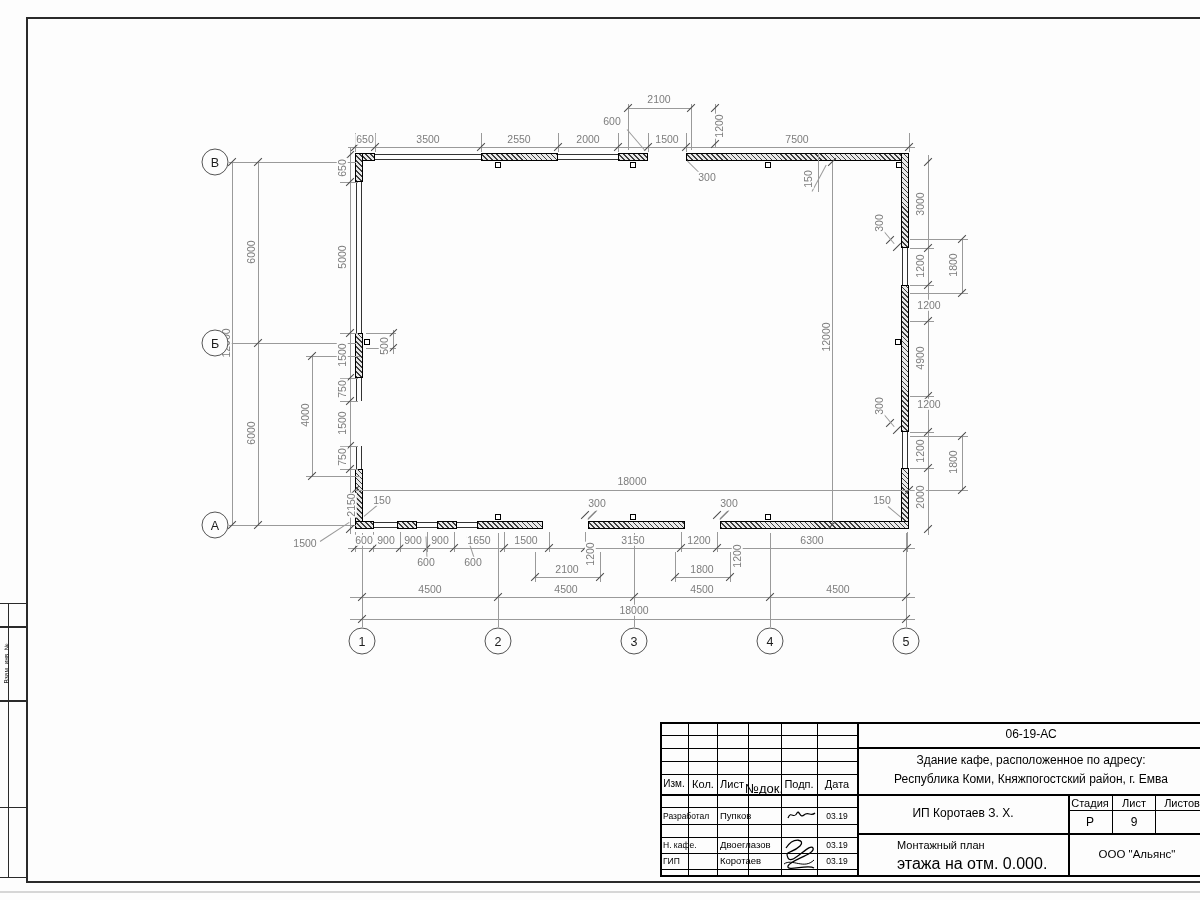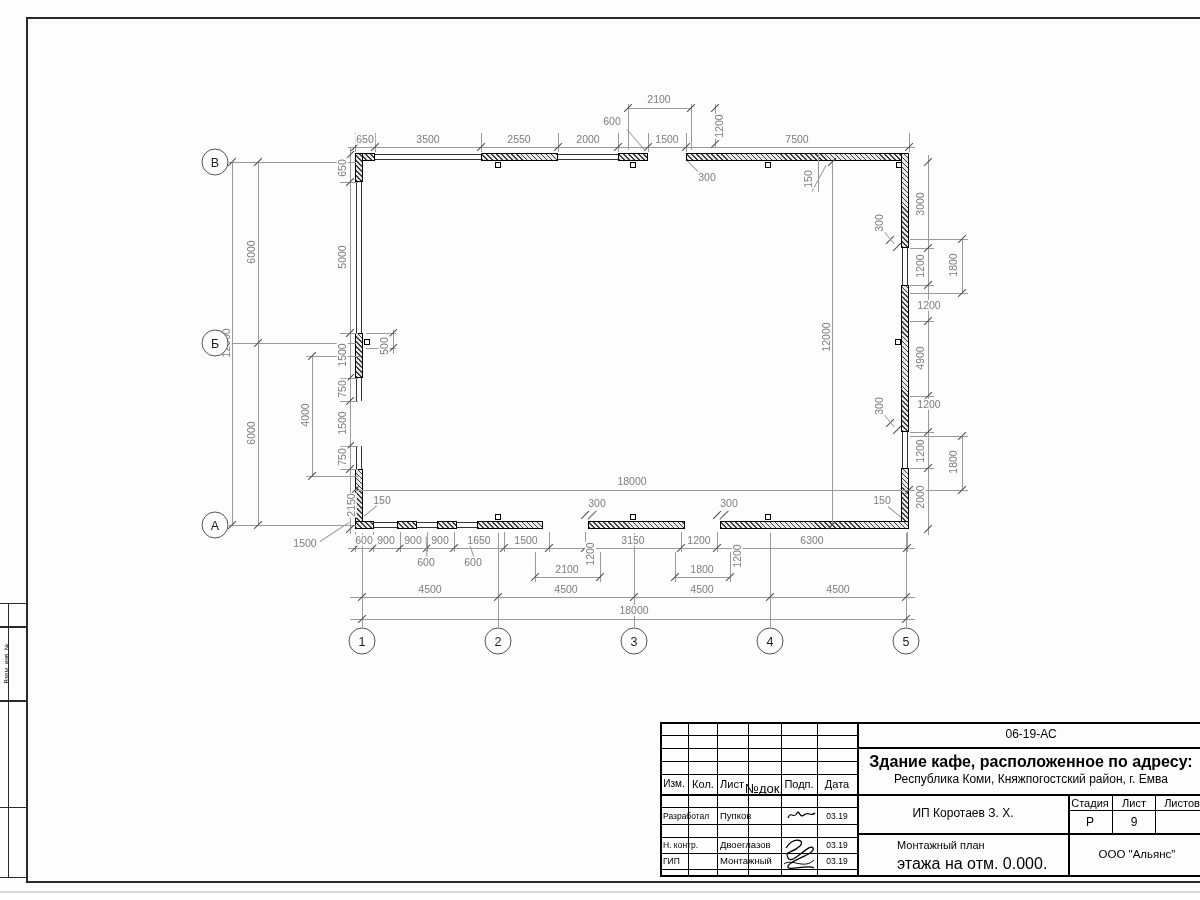--- a/index.html
+++ b/index.html
@@ -344,21 +344,21 @@
     <div class="stampline" style="left:0;top:147px;width:197px;height:1px;"></div>
 
     <div class="stampline" style="left:197px;top:25px;width:348px;height:2px;"></div>
     <div class="stampline" style="left:197px;top:111px;width:348px;height:2px;"></div>
     <div class="stampline" style="left:408px;top:72px;width:2px;height:83px;"></div>
     <div class="stampline" style="left:452px;top:72px;width:1px;height:39px;"></div>
     <div class="stampline" style="left:495px;top:72px;width:1px;height:39px;"></div>
     <div class="stampline" style="left:408px;top:88px;width:137px;height:1px;"></div>
 
     <div class="st ctr" style="left:371px;top:5px;font-size:12px;">06-19-АС</div>
-    <div class="st ctr" style="left:371px;top:31px;font-size:16px;font-weight:bold;">Здание кафе, расположенное по адресу:</div>
+    <div class="st ctr" style="left:371px;top:31px;font-size:12px;">Здание кафе, расположенное по адресу:</div>
     <div class="st ctr" style="left:371px;top:50px;font-size:12px;">Республика Коми, Княжпогостский район, г. Емва</div>
     <div class="st ctr" style="left:303px;top:84px;font-size:12px;">ИП Коротаев З. Х.</div>
     <div class="st" style="left:237px;top:117px;font-size:11px;">Монтажный план</div>
     <div class="st" style="left:237px;top:133px;font-size:16px;">этажа на отм. 0.000.</div>
     <div class="st ctr" style="left:477px;top:126px;font-size:11.5px;">ООО "Альянс"</div>
     <div class="st ctr" style="left:430px;top:75px;font-size:11px;">Стадия</div>
     <div class="st ctr" style="left:474px;top:75px;font-size:11px;">Лист</div>
     <div class="st ctr" style="left:522px;top:75px;font-size:11px;">Листов</div>
     <div class="st ctr" style="left:430px;top:93px;font-size:12px;">Р</div>
     <div class="st ctr" style="left:474px;top:93px;font-size:12px;">9</div>
@@ -367,25 +367,25 @@
     <div class="st ctr" style="left:14px;top:56px;font-size:10px;">Изм.</div>
     <div class="st ctr" style="left:43px;top:56px;font-size:11px;">Кол.</div>
     <div class="st ctr" style="left:72px;top:56px;font-size:11px;">Лист</div>
     <div class="st ctr" style="left:104px;top:59px;font-size:13px;">№док.</div>
     <div class="st ctr" style="left:139px;top:56px;font-size:11px;">Подп.</div>
     <div class="st ctr" style="left:177px;top:56px;font-size:11px;">Дата</div>
 
     <div class="st" style="left:3px;top:89px;font-size:8.5px;">Разработал</div>
     <div class="st" style="left:60px;top:88px;font-size:9.5px;">Пупков</div>
     <div class="st ctr" style="left:177px;top:89px;font-size:8.5px;">03.19</div>
-    <div class="st" style="left:3px;top:118px;font-size:8.5px;">Н. контр.</div>
+    <div class="st" style="left:3px;top:118px;font-size:8.5px;">Н. кафе.</div>
     <div class="st" style="left:60px;top:117px;font-size:9.5px;">Двоеглазов</div>
     <div class="st ctr" style="left:177px;top:118px;font-size:8.5px;">03.19</div>
     <div class="st" style="left:3px;top:134px;font-size:8.5px;">ГИП</div>
-    <div class="st" style="left:60px;top:133px;font-size:9.5px;">Монтажный</div>
+    <div class="st" style="left:60px;top:133px;font-size:9.5px;">Коротаев</div>
     <div class="st ctr" style="left:177px;top:134px;font-size:8.5px;">03.19</div>
 
     <svg width="32" height="16" style="position:absolute;left:125px;top:85px;">
       <path d="M3 11 C6 3,9 13,12 6 C14 2,15 12,19 8 C23 4,26 10,30 6" stroke="#000" stroke-width="1.2" fill="none"></path>
     </svg>
     <svg width="38" height="40" style="position:absolute;left:120px;top:112px;">
       <path d="M6 14 C14 2,26 6,20 12 C12 20,4 16,8 24 C12 32,30 8,33 14 C36 20,10 26,8 32 C6 38,28 30,34 34" stroke="#000" stroke-width="1.3" fill="none"></path>
       <path d="M4 30 C12 24,24 36,34 26" stroke="#000" stroke-width="1" fill="none"></path>
     </svg>
   </div>

